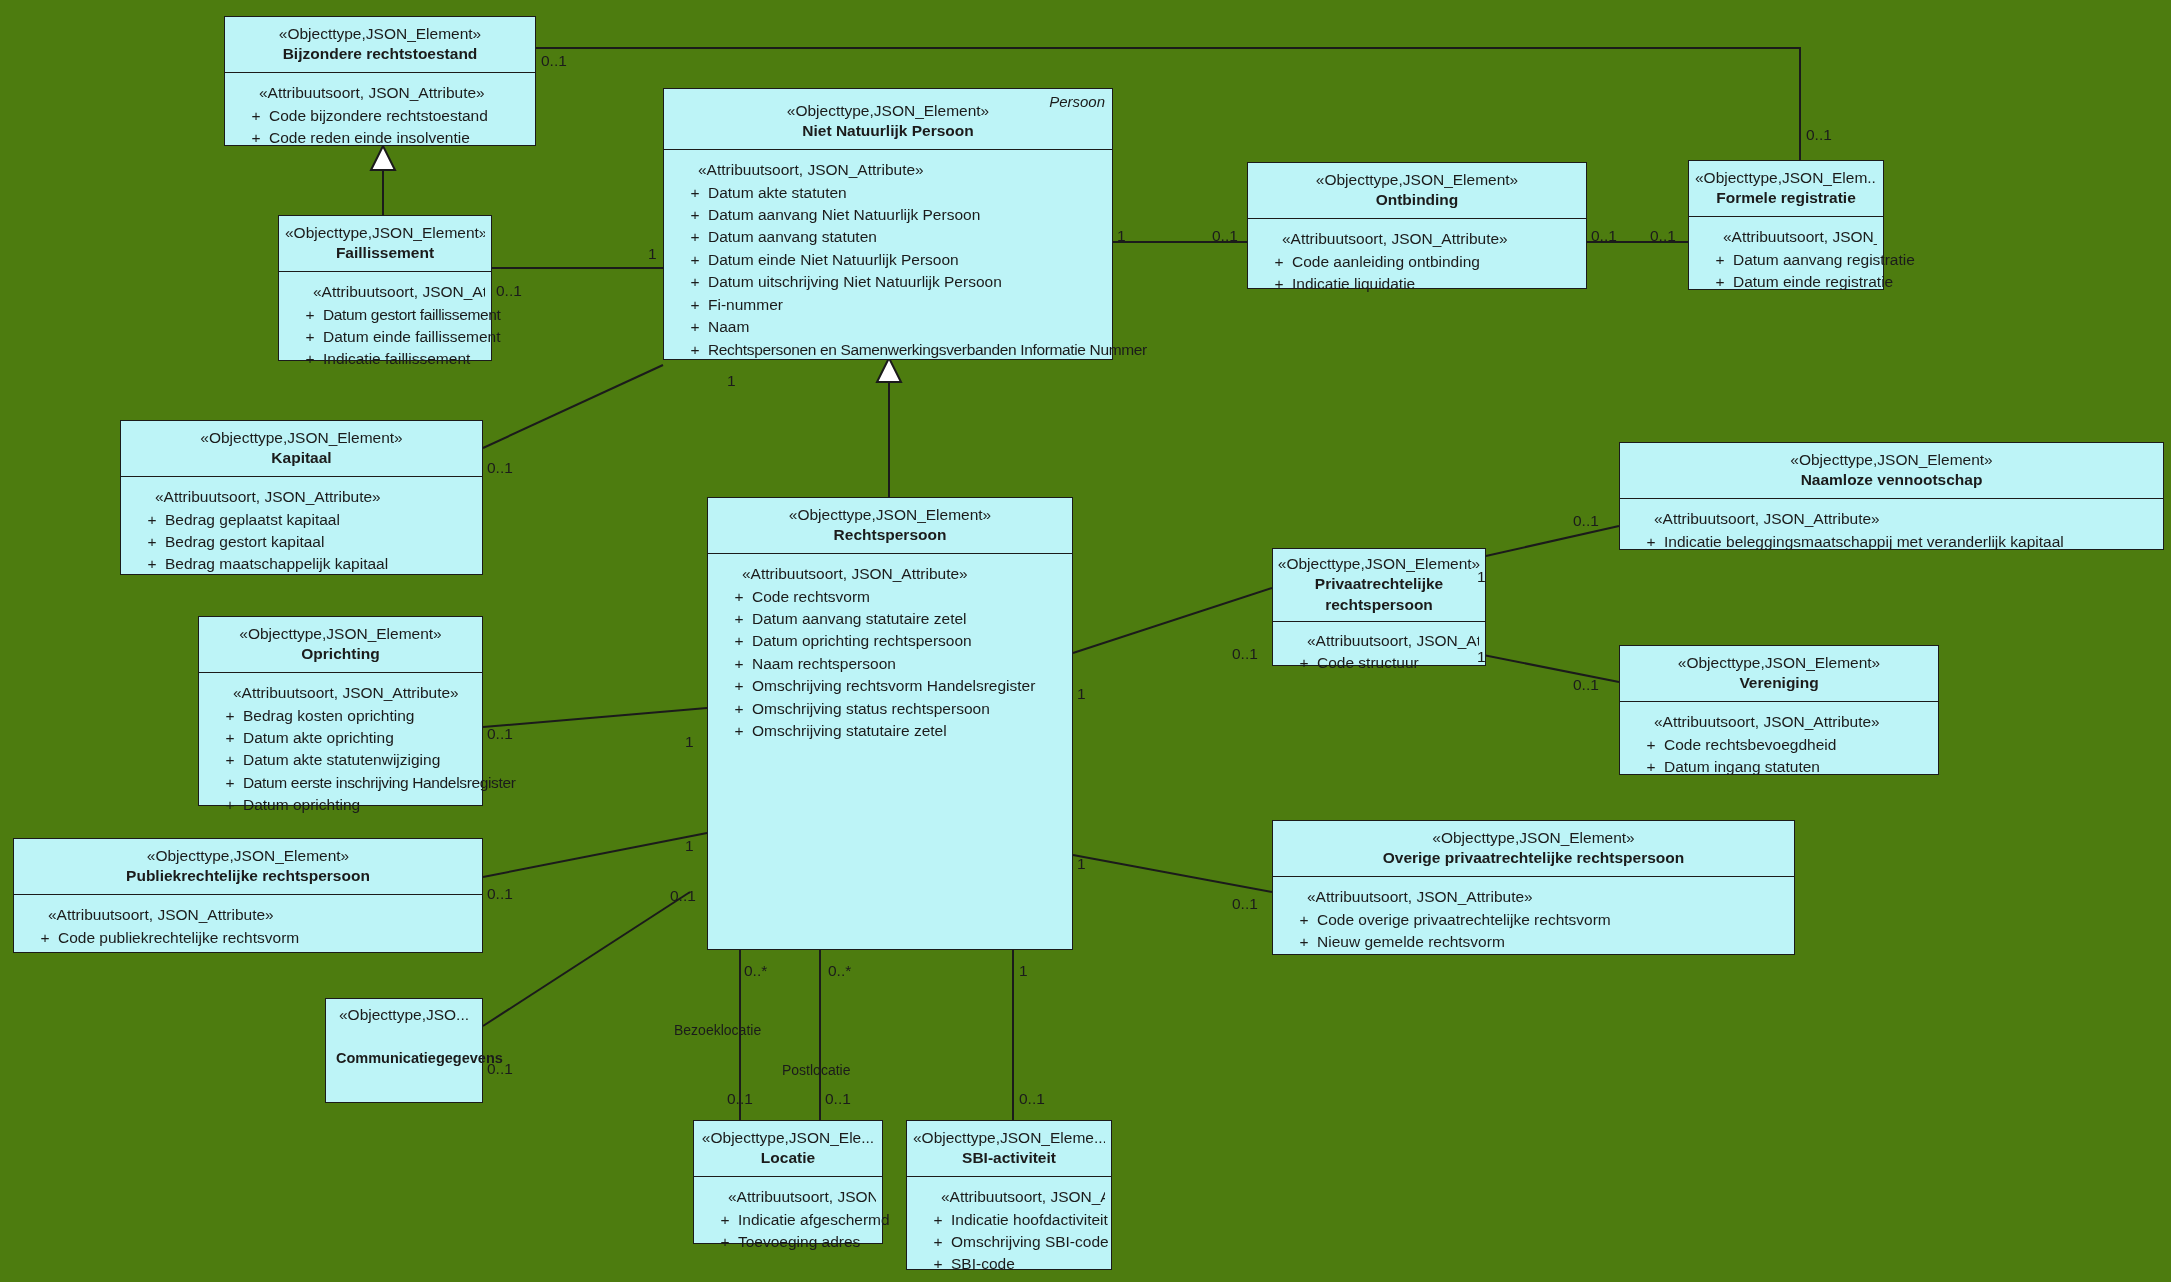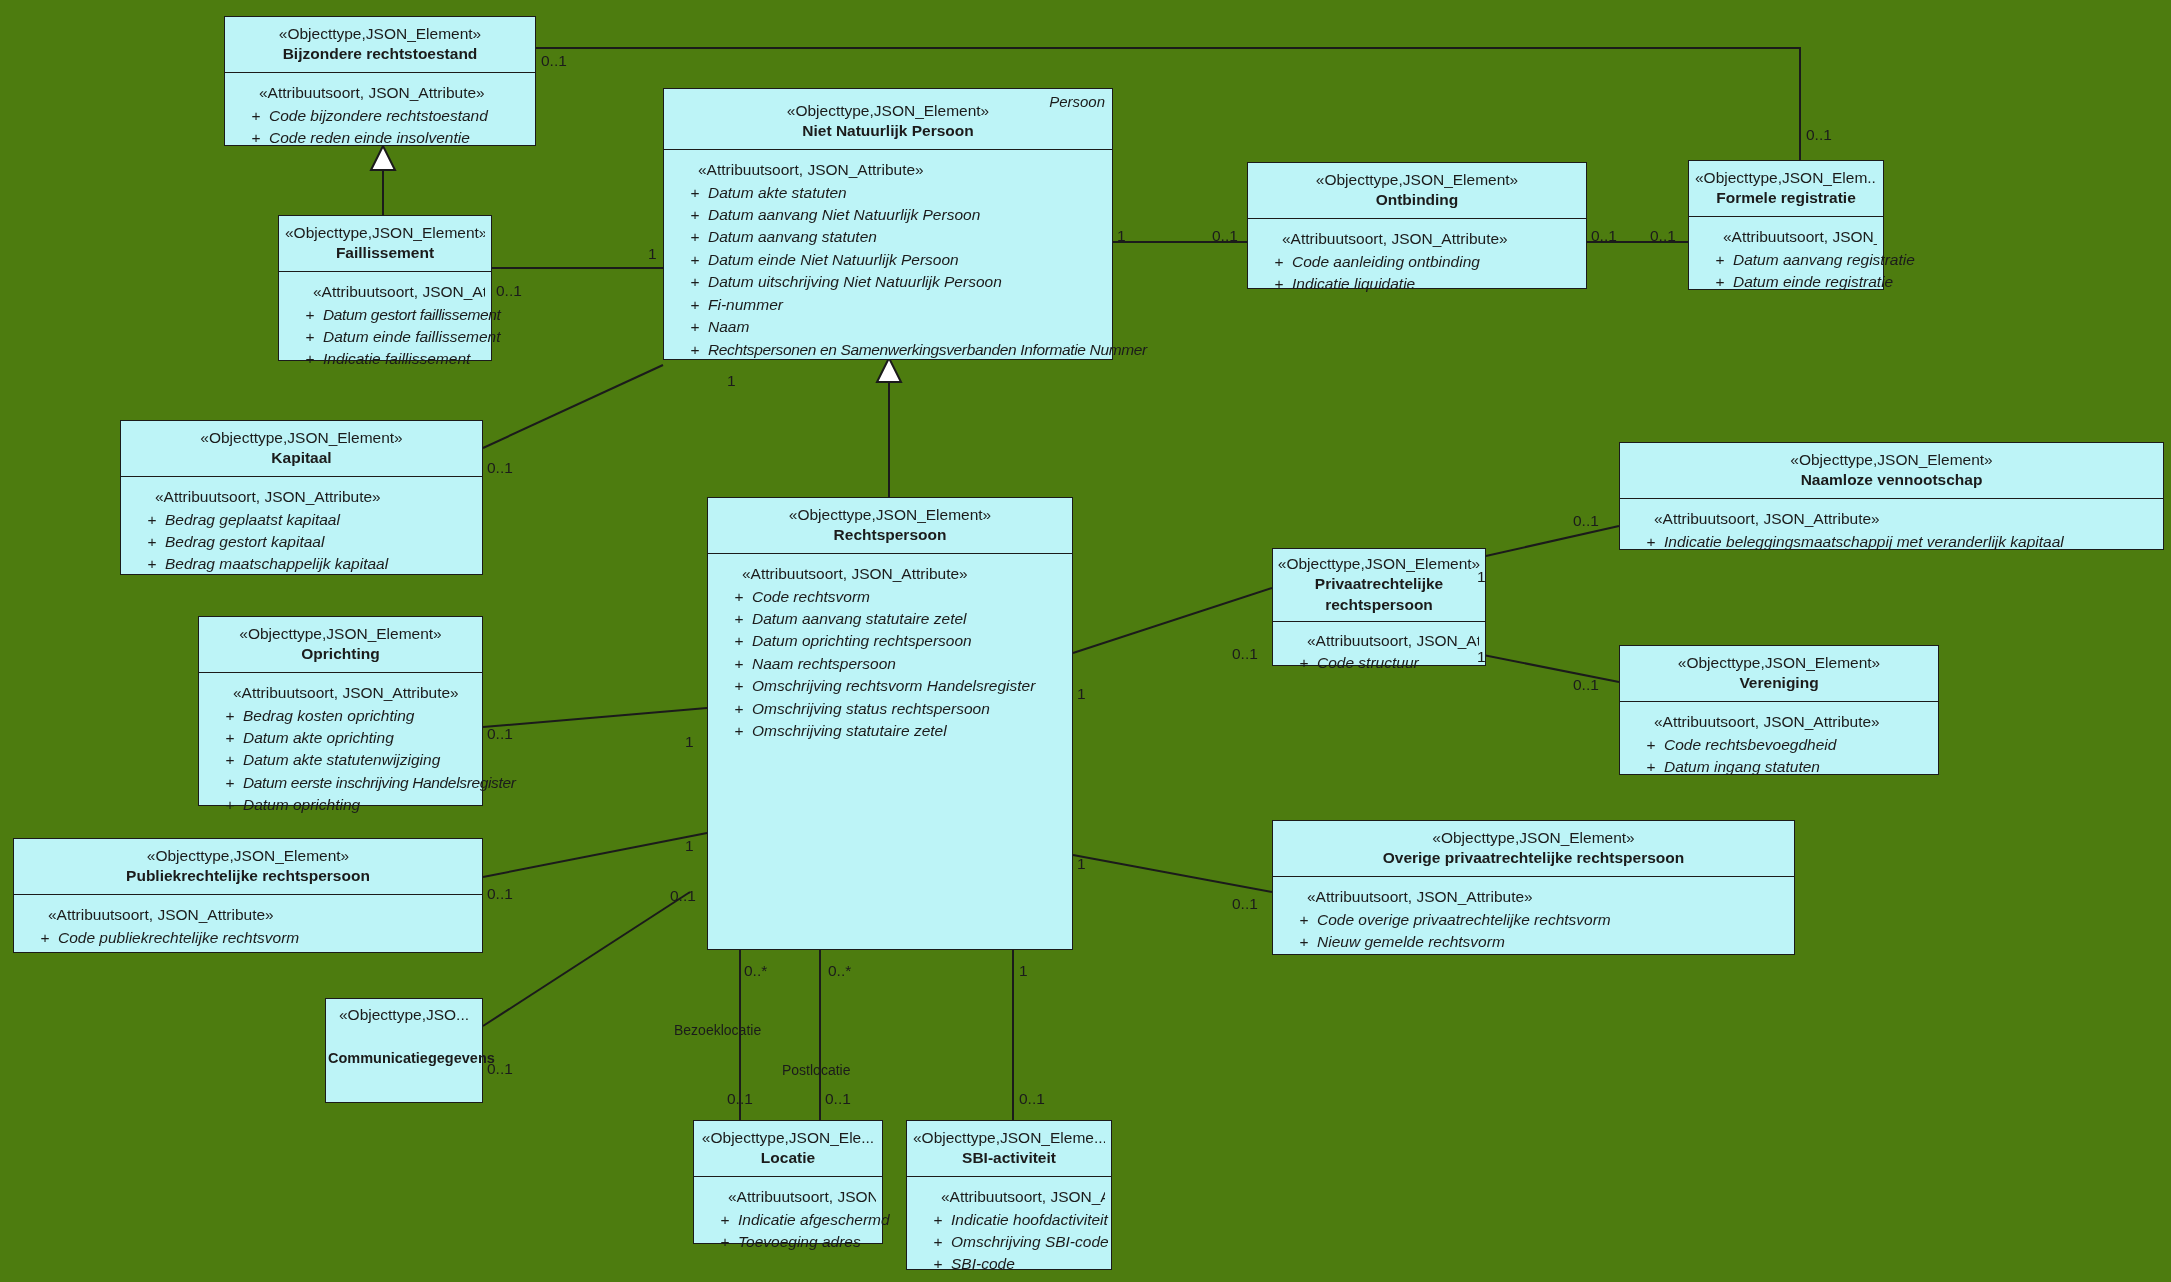--- a/index.html
+++ b/index.html
@@ -76,21 +76,21 @@
     color: #1b1b1b;
     line-height: 1.45;
     display: flex;
     white-space: nowrap;
   }
   .attr-vis {
     width: 26px;
     flex: 0 0 26px;
     text-align: center;
   }
-  .attr-name { flex: 1 1 auto; font-style: italic; }
+  .attr-name { flex: 1 1 auto; }
   .attr-name.squeeze { letter-spacing: -0.35px; }
   .mult {
     position: absolute;
     font-size: 15.5px;
     color: #1b1b1b;
     white-space: nowrap;
   }
   .edge-label {
     position: absolute;
     font-size: 14px;
@@ -426,21 +426,21 @@
         <span class="attr-name">Code overige privaatrechtelijke rechtsvorm</span>
       </div>
       <div class="attr-row">
         <span class="attr-vis">+</span>
         <span class="attr-name">Nieuw gemelde rechtsvorm</span>
       </div>
     </div>
   </div>
 
   <div class="uml-class" style="left:325px; top:998px; width:158px; height:105px;">
-    <div class="uml-head" style="border-bottom:none; padding:6px 2px;text-align:center;">
+    <div class="uml-head" style="border-bottom:none; padding:6px 10px;text-align:center;">
       <div class="stereo">«Objecttype,JSO...</div>
       <div class="cname" style="font-size:14.5px;margin-top:24px;">Communicatiegegevens</div>
     </div>
     <div class="uml-body"></div>
   </div>
 
   <div class="uml-class" style="left:653px; top:1120px; width:190px; height:124px;margin-left:40px;">
     <div class="uml-head">
       <div class="stereo">«Objecttype,JSON_Ele...</div>
       <div class="cname">Locatie</div>

